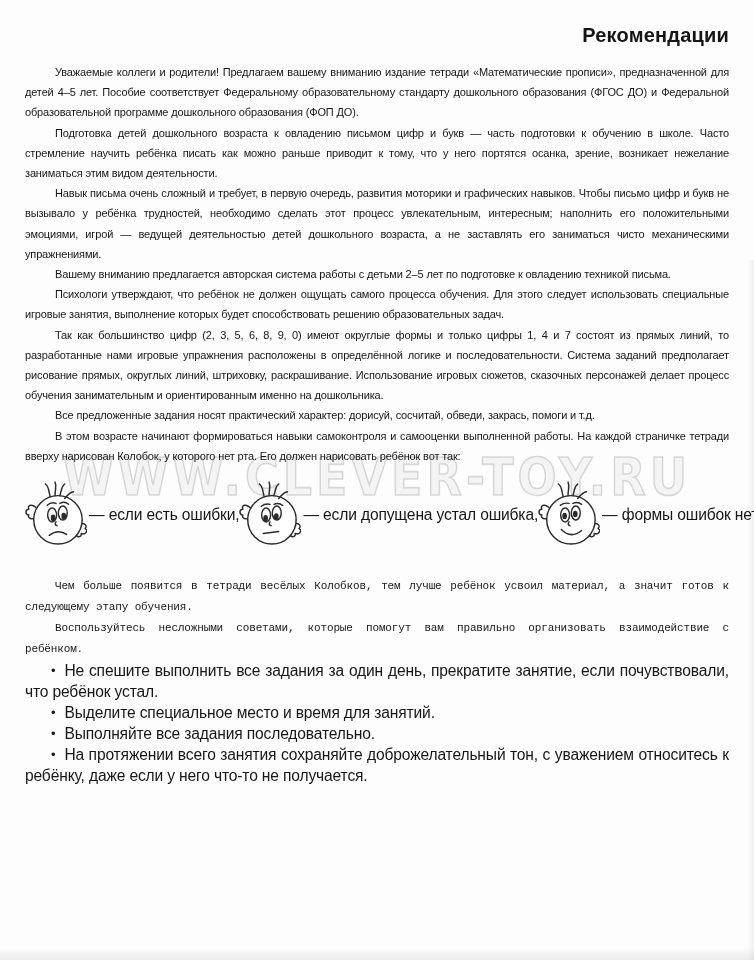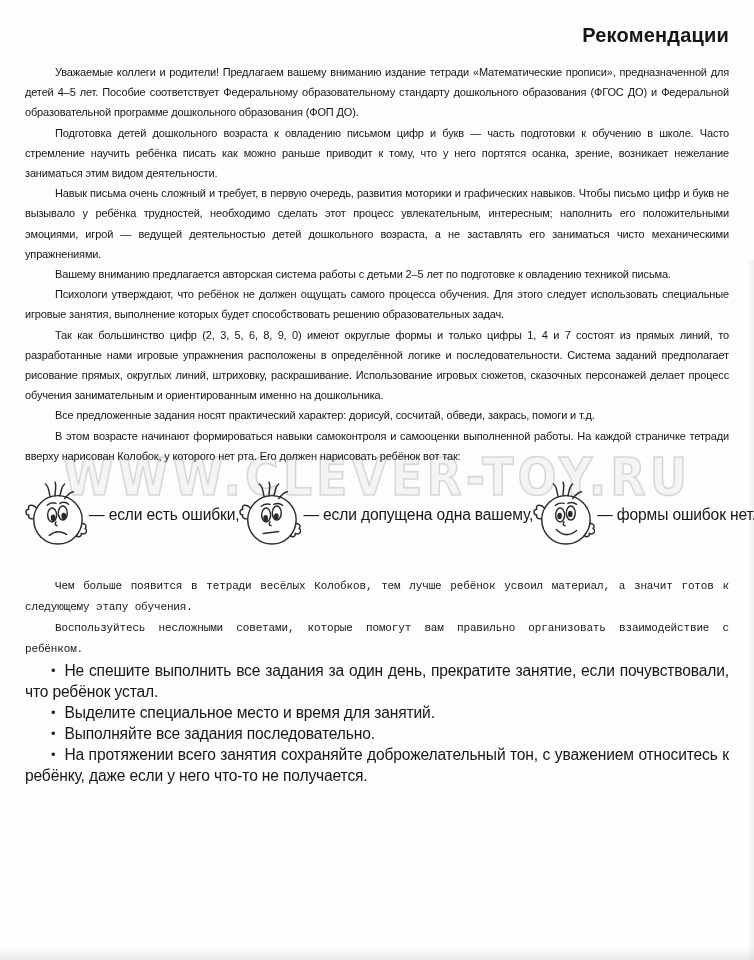--- a/index.html
+++ b/index.html
@@ -145,21 +145,21 @@
           <path d="M41 20 C45 15 47 13 50 13"></path>
           <path d="M23 28 Q27 25 32 26"></path>
           <path d="M36 26 Q41 24 45 27"></path>
           <ellipse cx="28" cy="37" rx="4.6" ry="7.2"></ellipse>
           <ellipse cx="39" cy="35" rx="4.6" ry="7.2"></ellipse>
           <ellipse class="pupil" cx="27.5" cy="40.5" rx="2.4" ry="3.4"></ellipse>
           <ellipse class="pupil" cx="38.5" cy="38.5" rx="2.4" ry="3.4"></ellipse>
           <path d="M32 44 Q30 47 33 48"></path>
           <path d="M25 56 L41 54"></path>
         </svg>
-        <span class="legend-label">— если допущена одна вашему,</span>
+        <span class="legend-label">— если допущена устал ошибка,</span>
       </div>
 
       <div class="legend-item">
         <svg class="face" width="62" height="74" viewBox="0 0 64 74" aria-hidden="true">
           <path class="skin" d="M13 31 C8 25 2 26 4 31 C0 31 0 37 4 37 C2 41 9 43 12 38 Z"></path>
           <path class="skin" d="M56 47 C61 44 65 48 62 51 C66 53 62 58 58 56 C59 60 53 61 52 56 Z"></path>
           <circle class="skin" cx="34" cy="42" r="25"></circle>
           <path d="M26 18 C24 11 25 8 21 5"></path>
           <path d="M31 17 C31 10 33 7 31 3"></path>
           <path d="M36 17 C38 11 37 8 41 5"></path>

